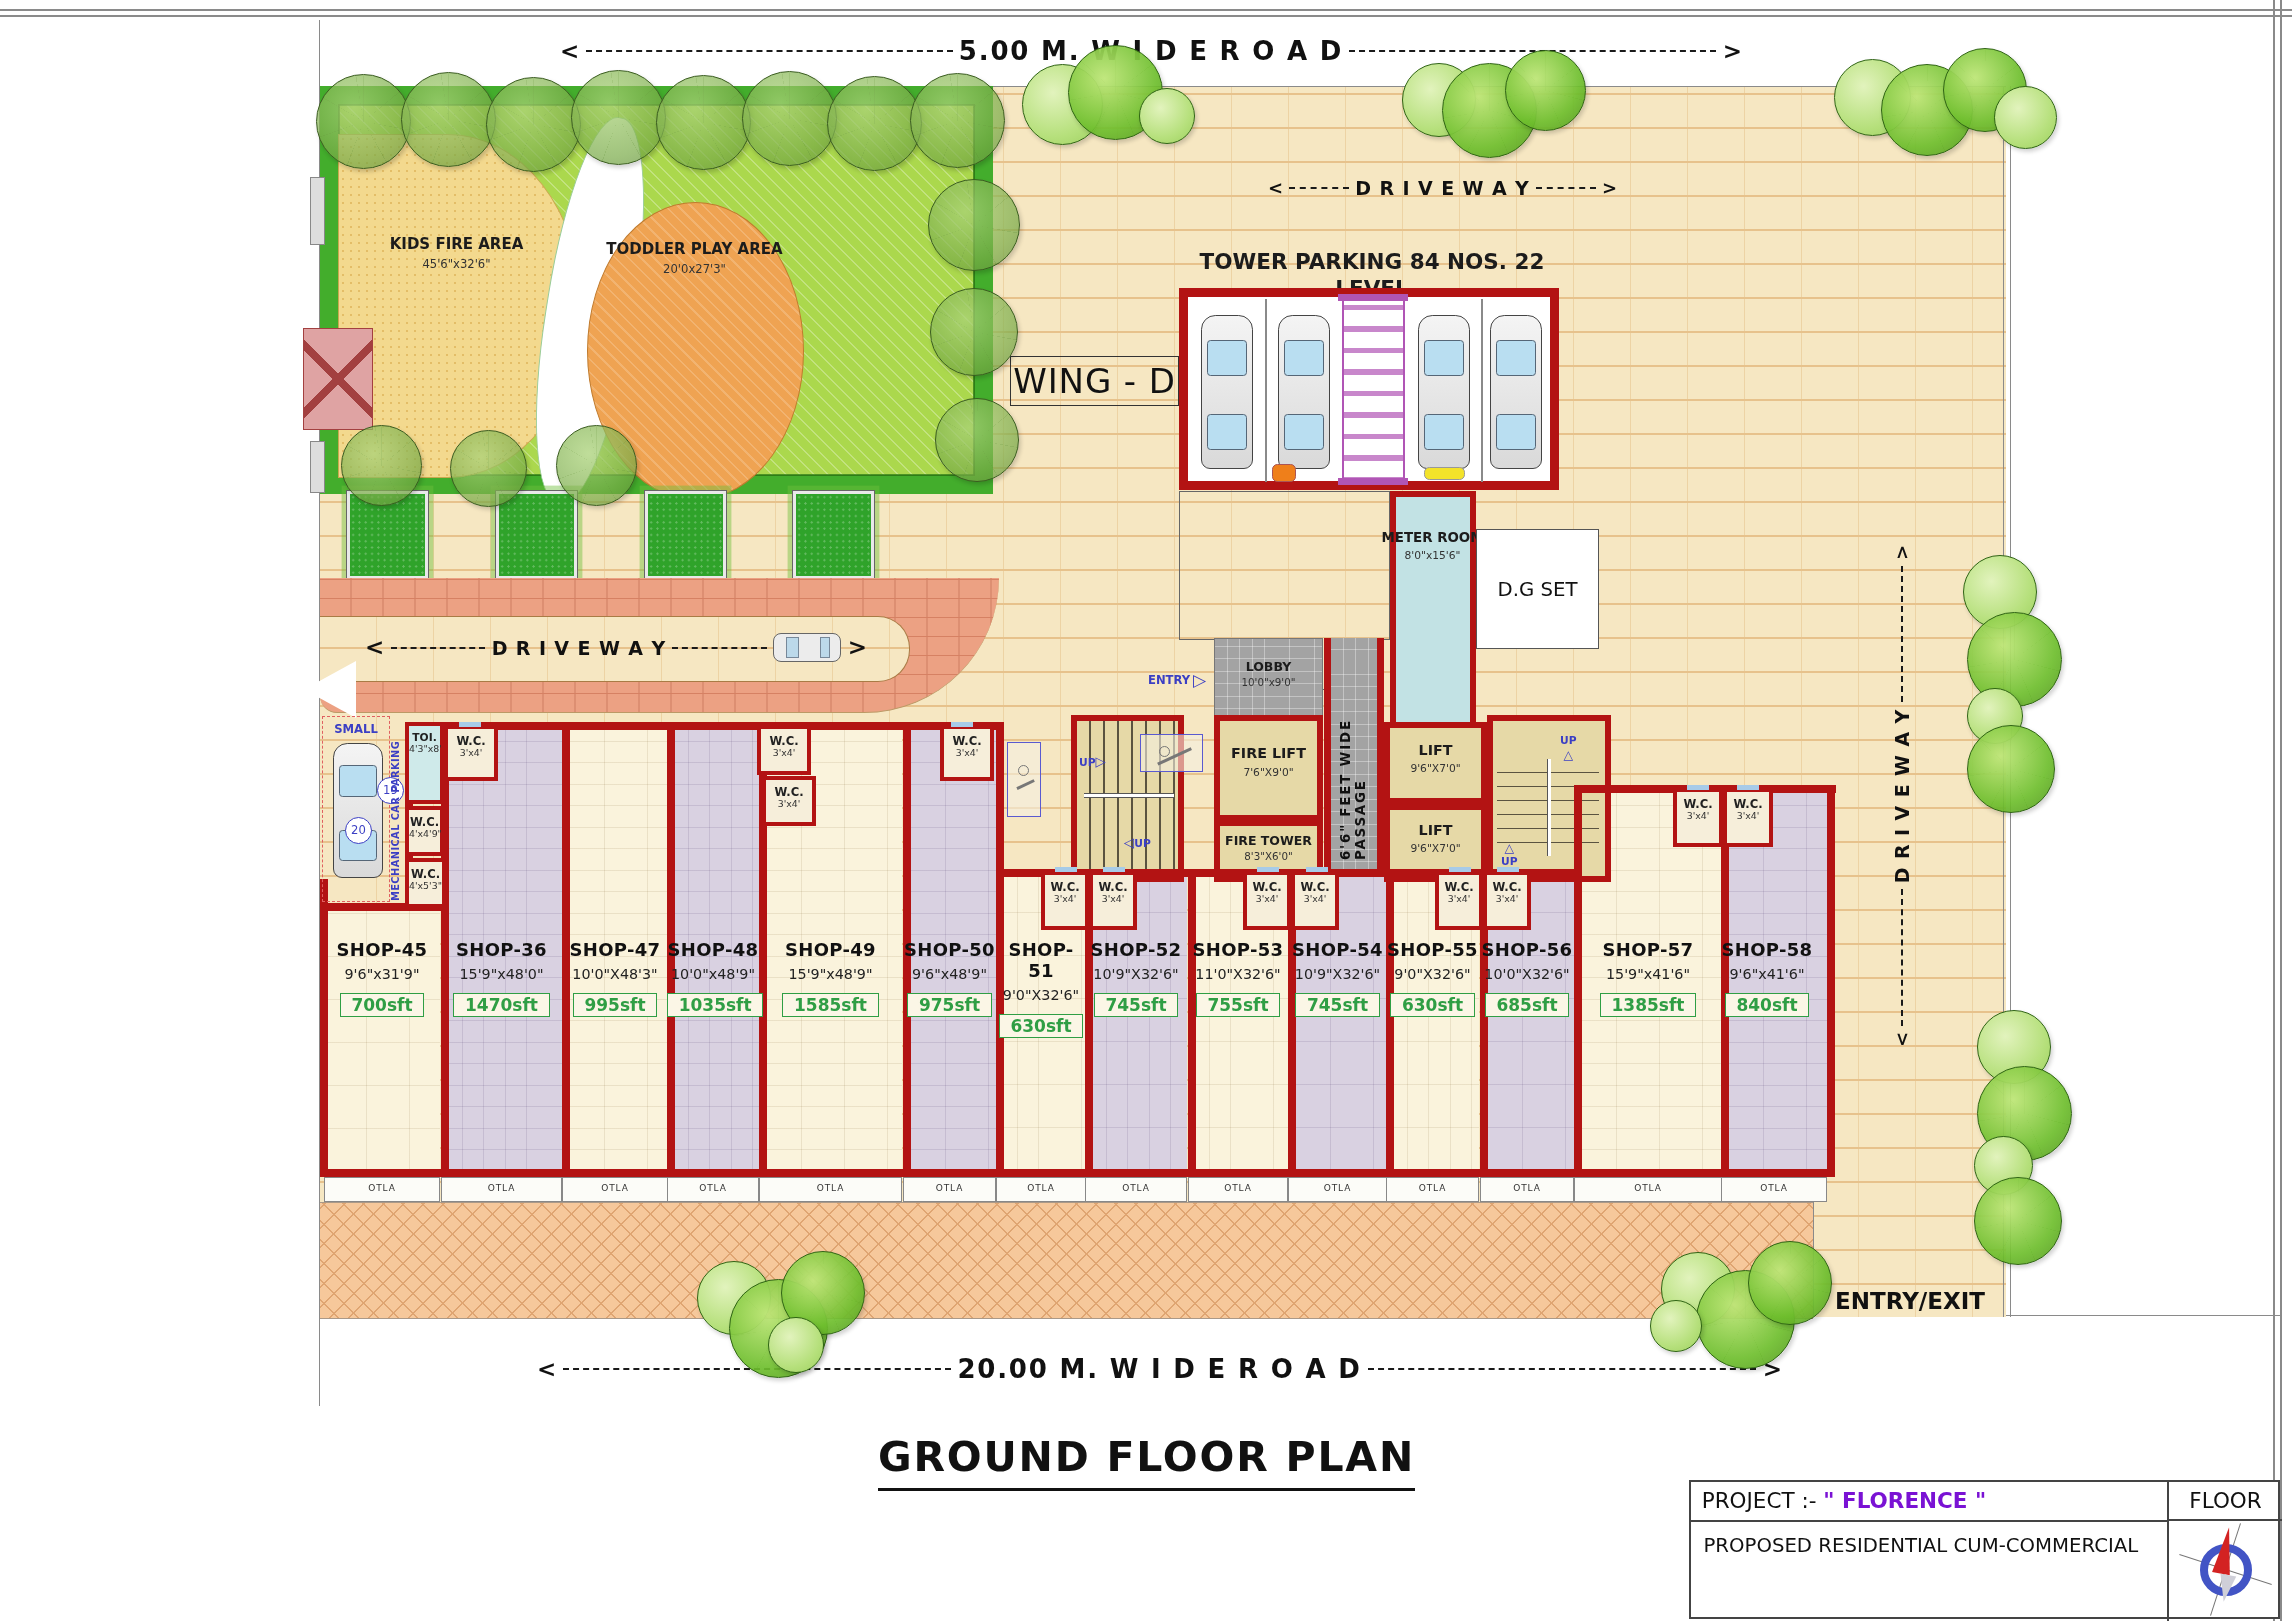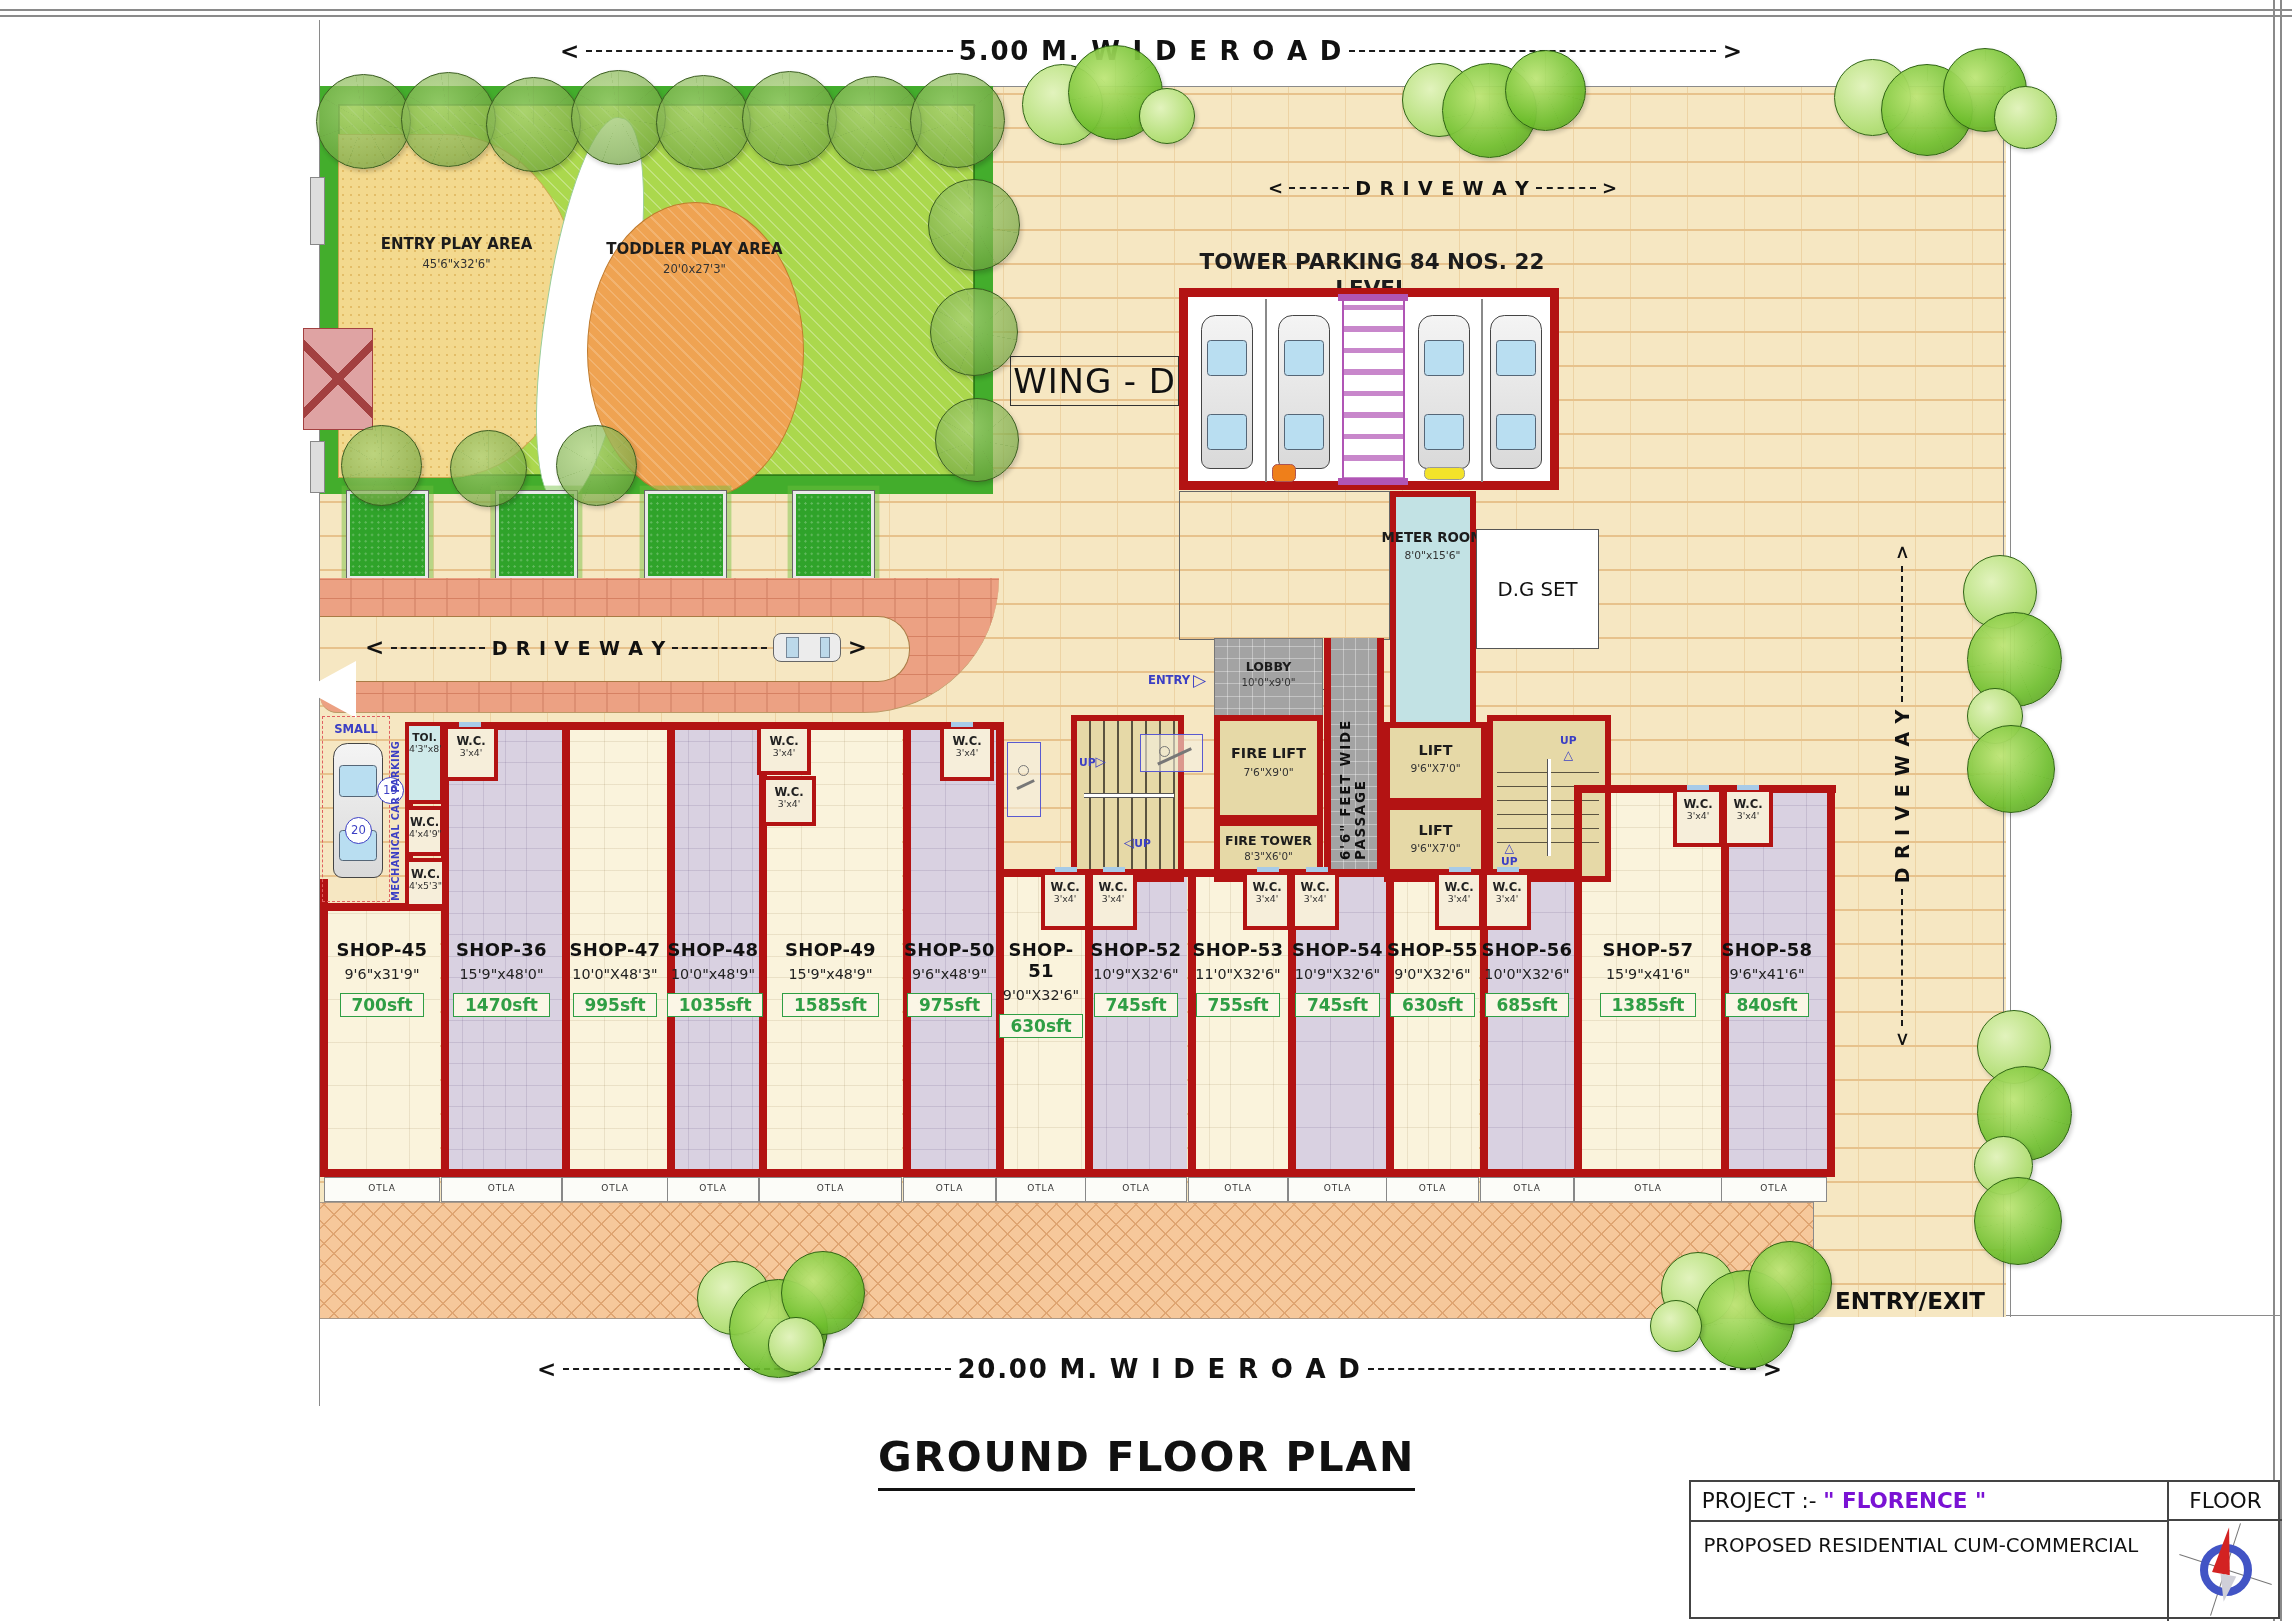--- a/index.html
+++ b/index.html
@@ -108,21 +108,21 @@
 
   <div class="abs lawn hedge" style="left:320px;top:86px;width:673px;height:408px;box-sizing:border-box;"></div>
   <div class="abs sand" style="left:338px;top:134px;width:242px;height:342px;border-radius:0 55% 55% 0 / 0 50% 50% 0;border:1.8px solid #caa84f;"></div>
   <div class="abs" style="left:546px;top:115px;width:86px;height:389px;background:#fff;border-radius:48%;transform:rotate(9deg);border:1.3px solid #9c9;"></div>
   <div class="abs orangeplay" style="left:587px;top:202px;width:215px;height:296px;border-radius:50%;border:1.8px solid #c07b2e;"></div>
   <div class="abs gazebo" style="left:303px;top:328px;width:68px;height:100px;"></div>
   <div class="abs" style="left:310px;top:177px;width:12.5px;height:66px;border:1.8px solid #888;background:#ddd;"></div>
   <div class="abs" style="left:310px;top:441px;width:12.5px;height:50px;border:1.8px solid #888;background:#ddd;"></div>
 
   <div class="abs roomlabel" style="left:358px;top:235px;width:197px;">
-    <div style="font-size:15px;">ENTRY PLAY AREA</div>
+    <div style="font-size:15px;">KIDS FIRE AREA</div>
     <div class="dims" style="font-size:11.6px;margin-top:3.6px;">45'6"x32'6"</div>
   </div>
   <div class="abs roomlabel" style="left:596px;top:240px;width:197px;">
     <div style="font-size:15px;">TODDLER PLAY AREA</div>
     <div class="dims" style="font-size:11.6px;margin-top:3.6px;">20'0x27'3"</div>
   </div>
 
   <div class="abs planter" style="left:347px;top:491px;width:75px;height:82px;"></div>
   <div class="abs planter" style="left:496px;top:491px;width:75px;height:82px;"></div>
   <div class="abs planter" style="left:645px;top:491px;width:75px;height:82px;"></div>

